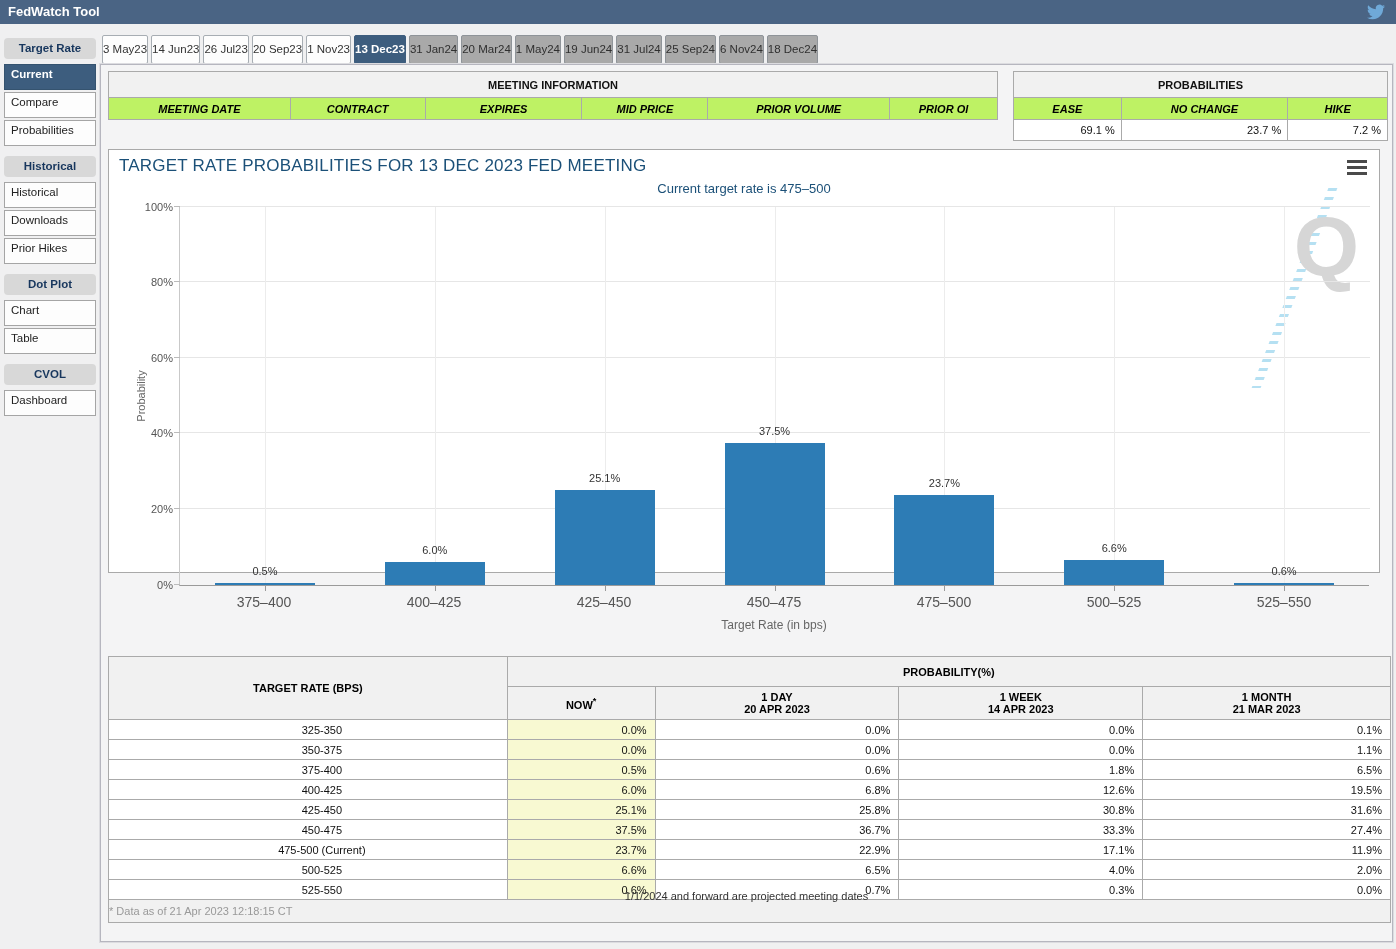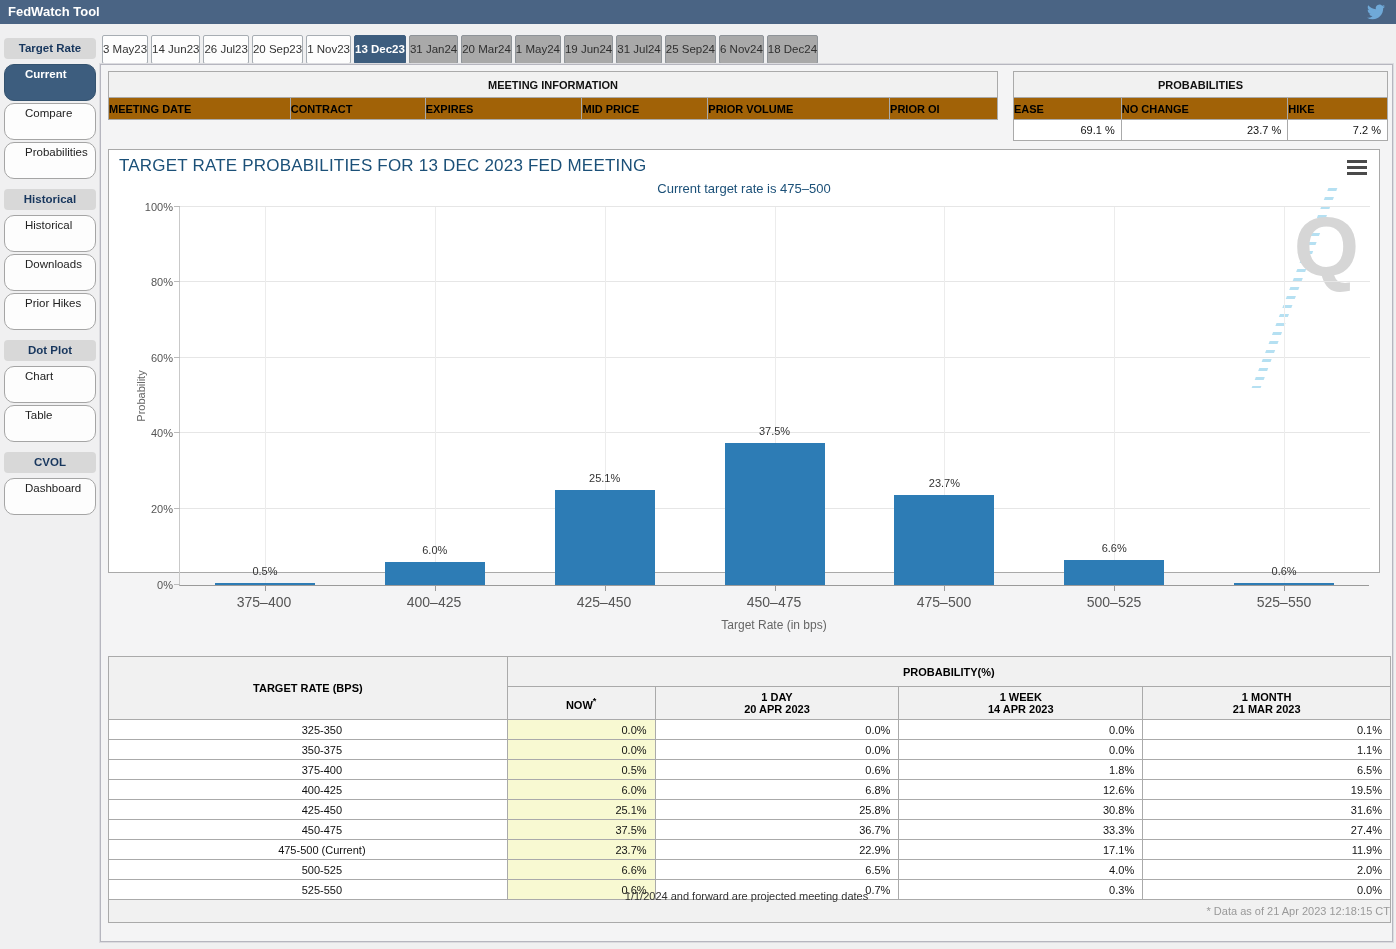--- a/index.html
+++ b/index.html
@@ -9,41 +9,41 @@
   
   .topbar { position:absolute; left:0; top:0; width:1396px; height:24px; background:#4a6484; color:#fff; }
   .topbar .apptitle { position:absolute; left:8px; top:4px; font-size:13px; font-weight:bold; }
   .topbar .tw { position:absolute; right:10px; top:3px; width:20px; height:18px; cursor:pointer; }
 
   
   .sidebar { position:absolute; left:4px; top:38px; width:92px; }
   .sb-header { height:21px; line-height:21px; background:#d8d8d8; border-radius:4px; text-align:center;
                font-size:11.5px; font-weight:bold; color:#17365d; margin:10px 0 5px 0; }
   .sb-header:first-child { margin-top:0; }
-  .sb-item { height:37px; line-height:19px; background:#fdfdfd; border:1px solid #a5a5a5; border-radius:10px;
-             font-size:11.5px; color:#222; padding-left:20px; margin-bottom:2px; cursor:pointer; }
+  .sb-item { height:26px; line-height:19px; background:#fdfdfd; border:1px solid #a5a5a5; border-radius:0;
+             font-size:11.5px; color:#222; padding-left:6px; margin-bottom:2px; cursor:pointer; }
   .sb-item.selected { background:#3d5d7e; border-color:#35536f; color:#fff; font-weight:bold; }
 
   
   .tabs { position:absolute; left:102px; top:33px; height:31px; display:flex; align-items:flex-end; }
   .tab { height:29px; line-height:27px; padding:0 0; margin-right:3px; font-size:11.5px; color:#333;
          background:#fdfdfd; border:1px solid #a7adb3; border-radius:2px; cursor:pointer; white-space:nowrap; }
   .tab.selected { background:#3d5d7e; border-color:#3d5d7e; color:#fff; font-weight:bold; }
   .tab.future { background:#a9a9a9; border-color:#8f9499; color:#2f2f2f; }
 
   
   .main-panel { position:absolute; left:100px; top:64px; width:1293px; height:878px;
                 background:#f4f4f5; border:1px solid #b6b6bf; box-shadow:0 0 0 1px #dcdce0; }
 
   
   table { border-collapse:collapse; }
   .info-tbl { position:absolute; top:6px; background:#fff; font-size:11px; }
   .info-tbl th, .info-tbl td { border:1px solid #aaa; }
   .info-tbl .cap { background:#f1f1f1; font-weight:bold; text-align:center; height:26px; font-size:11px; }
-  .info-tbl th { background:#a16207; height:22px; font-size:11px; text-align:left; }
+  .info-tbl th { background:#bef264; height:22px; font-size:11px; text-align:center;font-style:italic; }
   .info-tbl td { height:21px; text-align:center; color:#111; background:#fff; }
   .info-tbl td.num { text-align:right; padding-right:6px; }
   #meeting-table { left:7px; width:890px; }
   #prob-summary-table { left:912px; width:375px; }
 
   
   .chart-panel { position:absolute; left:7px; top:84px; width:1272px; height:424px; background:#fff;
                  border:1px solid #a9a9a9; }
   .chart-title { position:absolute; left:10px; top:6px; font-size:17px; color:#1b5078; letter-spacing:.2px; }
   .chart-subtitle { position:absolute; left:0; top:31px; width:100%; text-align:center; font-size:13px; color:#1b5078; }
@@ -72,21 +72,21 @@
   
   .bottom-table { position:absolute; left:7px; top:591px; width:1283px; background:#fff; font-size:11px; }
   .bottom-table th, .bottom-table td { border:1px solid #aaa; }
   .bottom-table th { background:#f1f1f1; font-size:11px; }
   .bottom-table .gh { height:30px; }
   .bottom-table .h2row th { height:33px; }
   .bottom-table .h2 { font-weight:bold; }
   .bottom-table td { height:20px; text-align:right; padding-right:8px; color:#111; }
   .bottom-table td.rate { text-align:center; padding-right:0;padding-left:28px; }
   .bottom-table td.now-col { background:#f8f9d2; }
-  .bottom-table .footnote td { background:#f1f1f1; color:#999; text-align:right; height:23px; padding-right:0; }
+  .bottom-table .footnote td { background:#f1f1f1; color:#999; text-align:left; height:23px; padding-right:0; }
 
   .proj-note { position:absolute; left:0; top:825px; width:100%; text-align:center; font-size:11px; color:#333; }
 </style>
 </head>
 <body>
 
 <div class="page">
 
   <div class="topbar">
     <span class="apptitle">FedWatch Tool</span>

